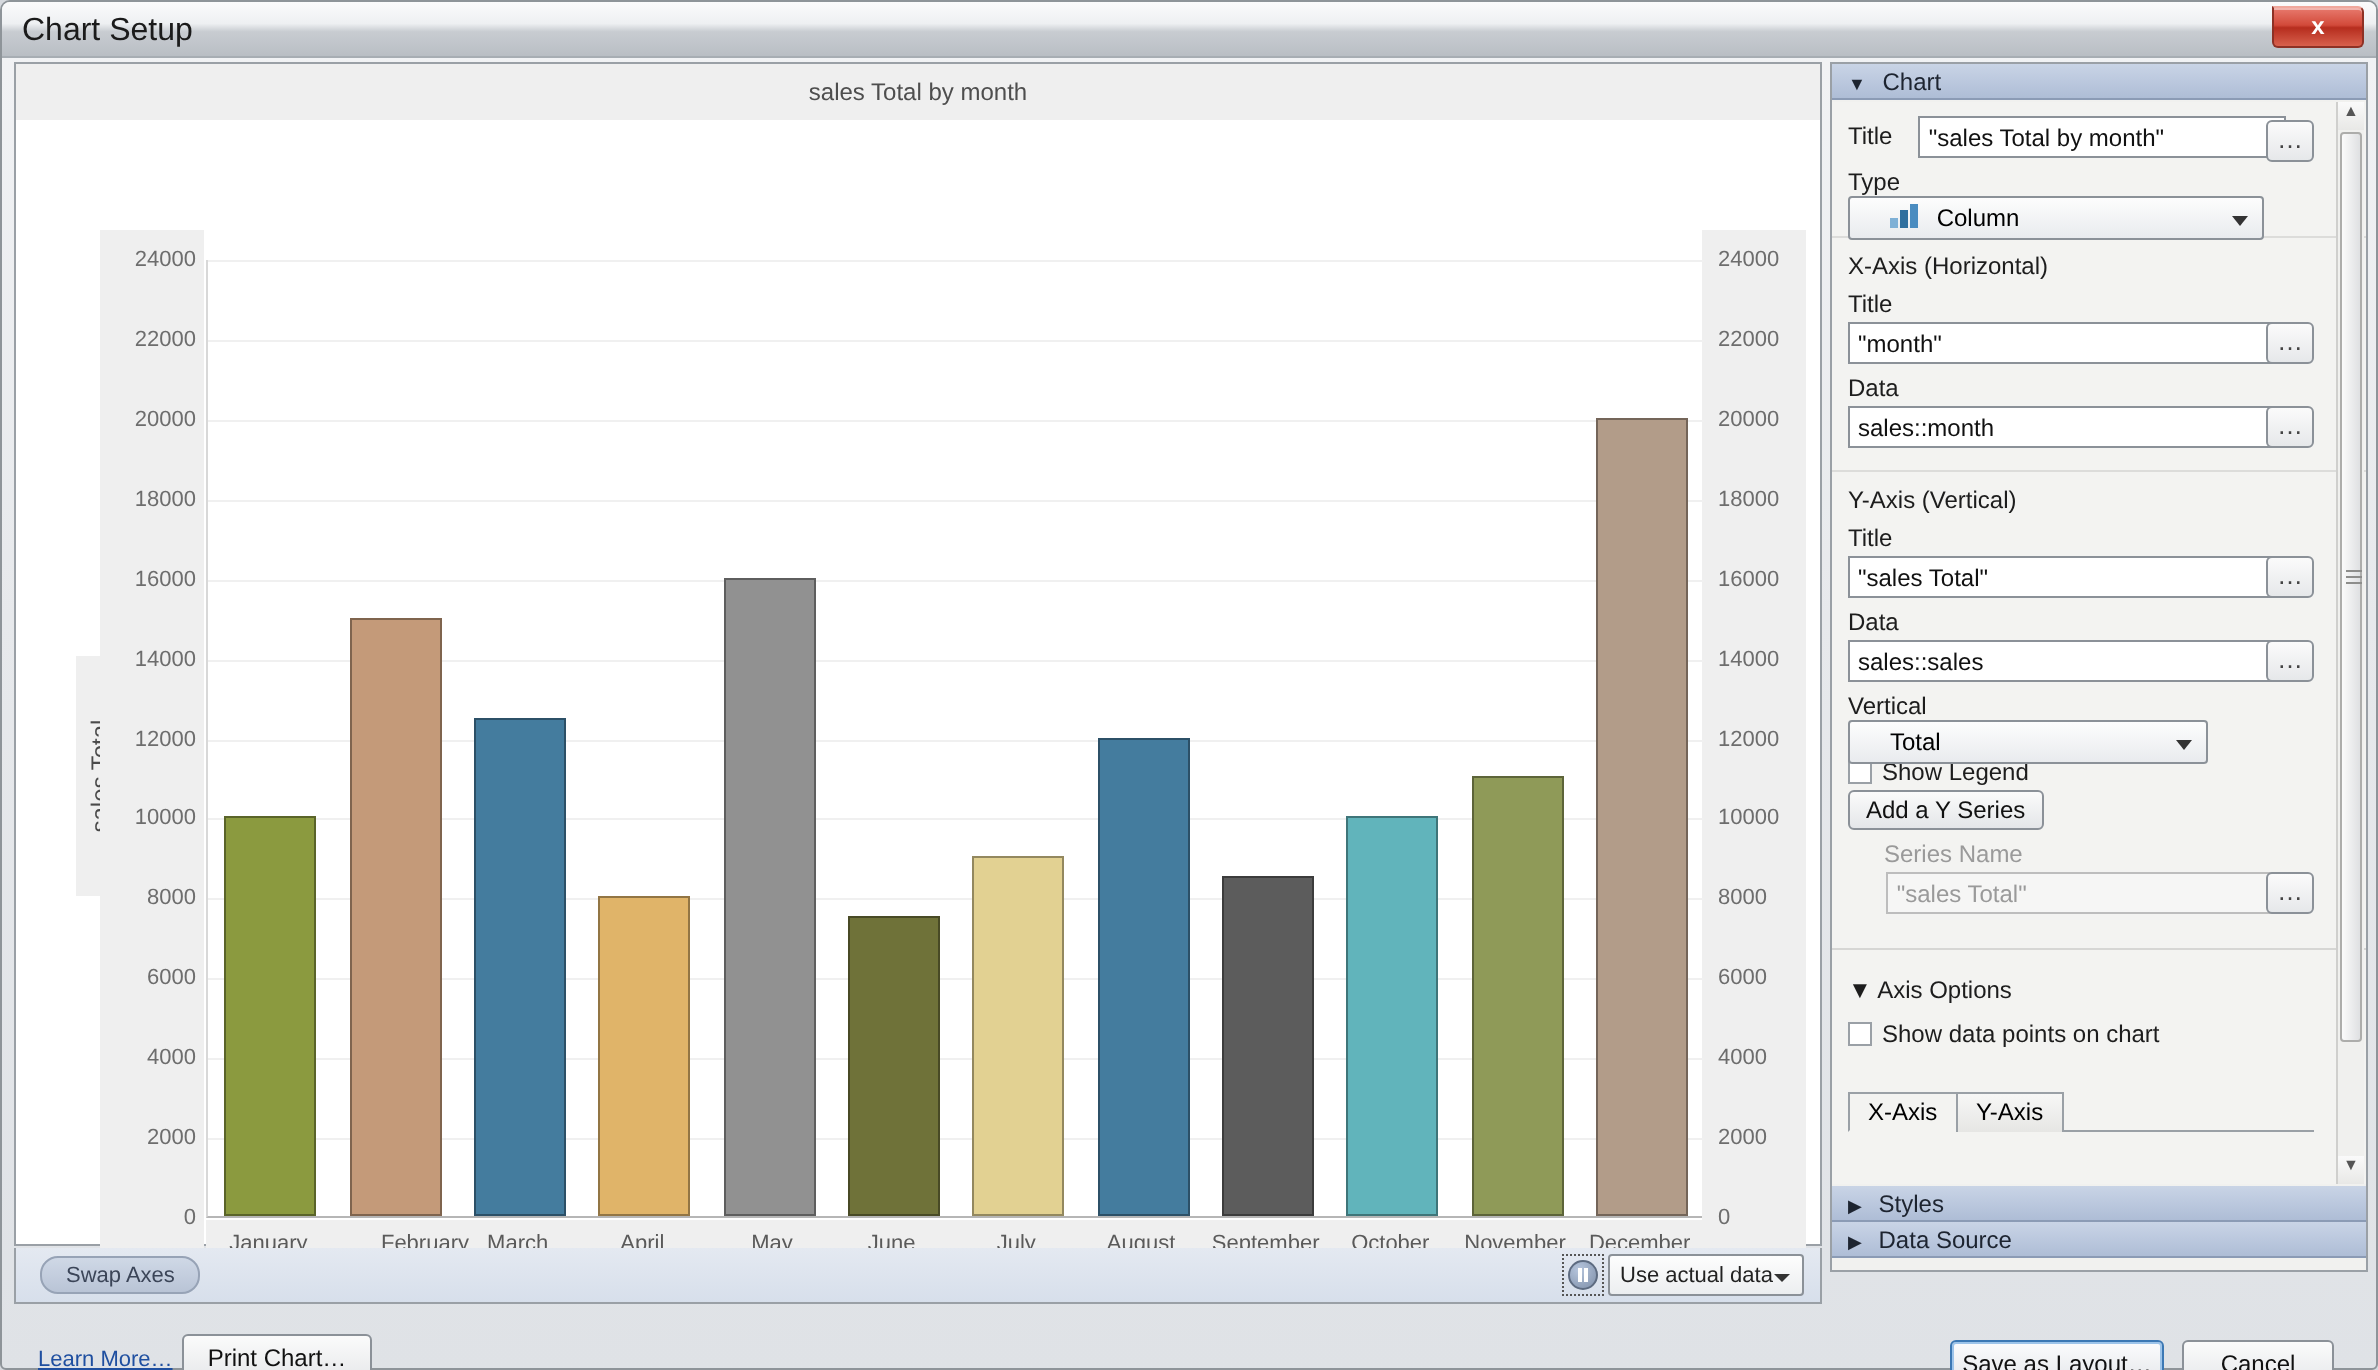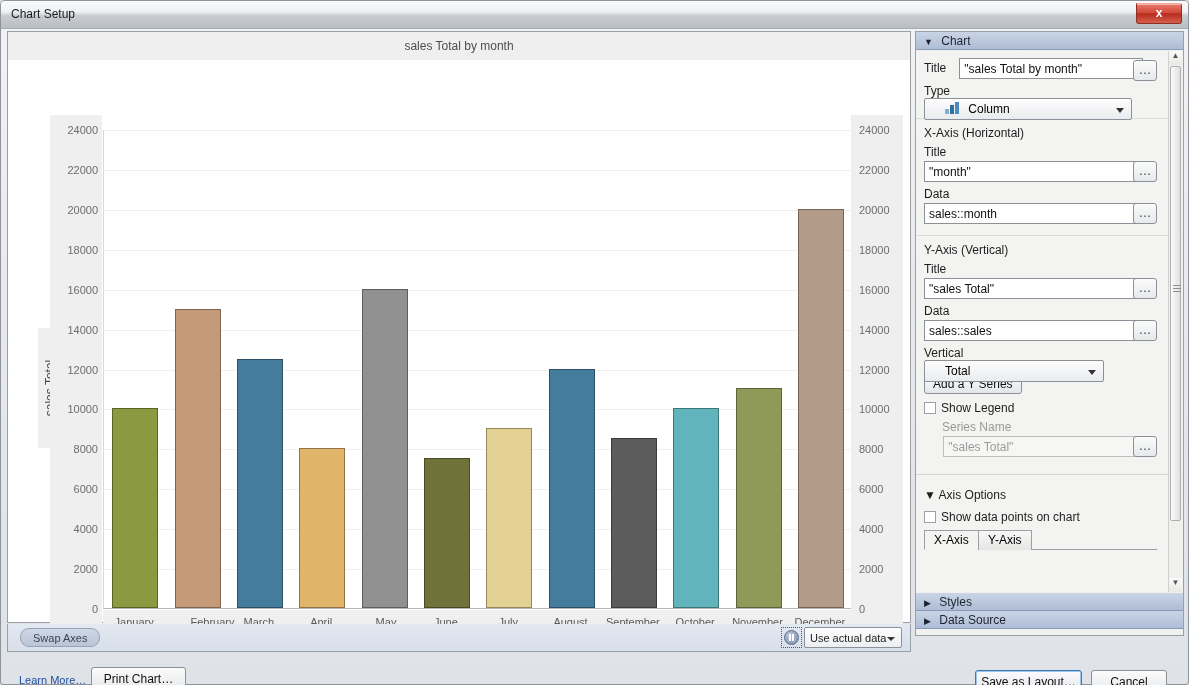--- a/index.html
+++ b/index.html
@@ -19,21 +19,21 @@
     border: 1px solid #8e9499;
     border-radius: 5px 5px 3px 3px;
   }
   #titlebar {
     position:absolute; left:0; top:0; width:1187px; height:28px;
     background: linear-gradient(to bottom, #fbfbfc 0%, #eef0f2 40%, #c8ccd1 55%, #b9bec4 100%);
     border-radius: 4px 4px 0 0;
     border-bottom: 1px solid #a7adb3;
   }
   #titlebar .title {
-    position:absolute; left:10px; top:6px; font-size:12px; color:#1b1b1b;
+    position:absolute; left:10px; top:6px; font-size:16px; color:#1b1b1b;
   }
   #close-btn {
     position:absolute; right:6px; top:2px; width:46px; height:21px;
     border-radius: 0 3px 3px 3px;
     background: linear-gradient(to bottom, #e87a6e 0%, #d24a3a 45%, #b62d1e 52%, #d8604c 100%);
     border:1px solid #8e3125; border-top:1px solid #f0a79c;
     box-shadow: inset 0 1px 0 rgba(255,255,255,.45);
     color:#fff; font-size:12px; font-weight:bold; text-align:center; line-height:19px;
     cursor:pointer;
   }
@@ -222,21 +222,21 @@
   .chk {
     display:inline-block; width:12px; height:12px; background:#fff;
     border:1px solid #9aa0a6; vertical-align:-2px; margin-right:5px; cursor:pointer;
   }
   .btn-sm {
     display:inline-block; height:20px; padding:0 8px; line-height:19px;
     background: linear-gradient(to bottom,#fbfbfb,#e4e6e9);
     border:1px solid #8b9198; border-radius:3px; font-size:12px; color:#111; cursor:pointer;
   }
   .divider { height:1px; background:#d6d6d4; margin:6px 0; }
-  .tabstrip { position:relative; height:20px; margin-top:6px; border-bottom:1px solid #9aa0a6; }
+  .tabstrip { position:relative; height:20px; margin-top:22px; border-bottom:1px solid #9aa0a6; }
   .tab {
     position:absolute; top:0; height:20px; padding:0 9px; line-height:19px;
     font-size:12px; border:1px solid #9aa0a6; border-bottom:none;
     background: linear-gradient(to bottom,#f7f7f6,#e6e6e4); cursor:pointer;
   }
   .tab.active { background:#f3f3f1; border-bottom:1px solid #f3f3f1; }
   
   .colicon { display:inline-block; width:16px; height:12px; position:relative; vertical-align:-1px; margin-right:4px; }
   .colicon i { position:absolute; bottom:0; width:4px; display:block; }
   
@@ -434,25 +434,25 @@
             <span class="txt" style="width:216px">sales::sales</span>
             <span class="ell" style="right:0; top:0">…</span>
           </div>
           <div class="row">
             <label class="fl" style="width:58px">Vertical</label>
             <span class="sel" style="width:180px">
               <span>Total</span>
               <span class="arrow"></span>
             </span>
           </div>
+          <div style="margin-top:7px">
+            <span class="chk"></span><span class="sublabel">Show Legend</span>
+          </div>
           <div style="margin-top:2px">
             <span class="btn-sm">Add a Y Series</span>
-          </div>
-          <div style="margin-top:7px">
-            <span class="chk"></span><span class="sublabel">Show Legend</span>
           </div>
           <div class="sublabel dim" style="margin:5px 0 2px 18px">Series Name</div>
           <div class="row" style="height:24px">
             <span style="display:inline-block;width:16px"></span>
             <span class="txt disabled" style="width:200px">"sales Total"</span>
             <span class="ell" style="right:0; top:0">…</span>
           </div>
         </div>
 
         <div class="divider"></div>

